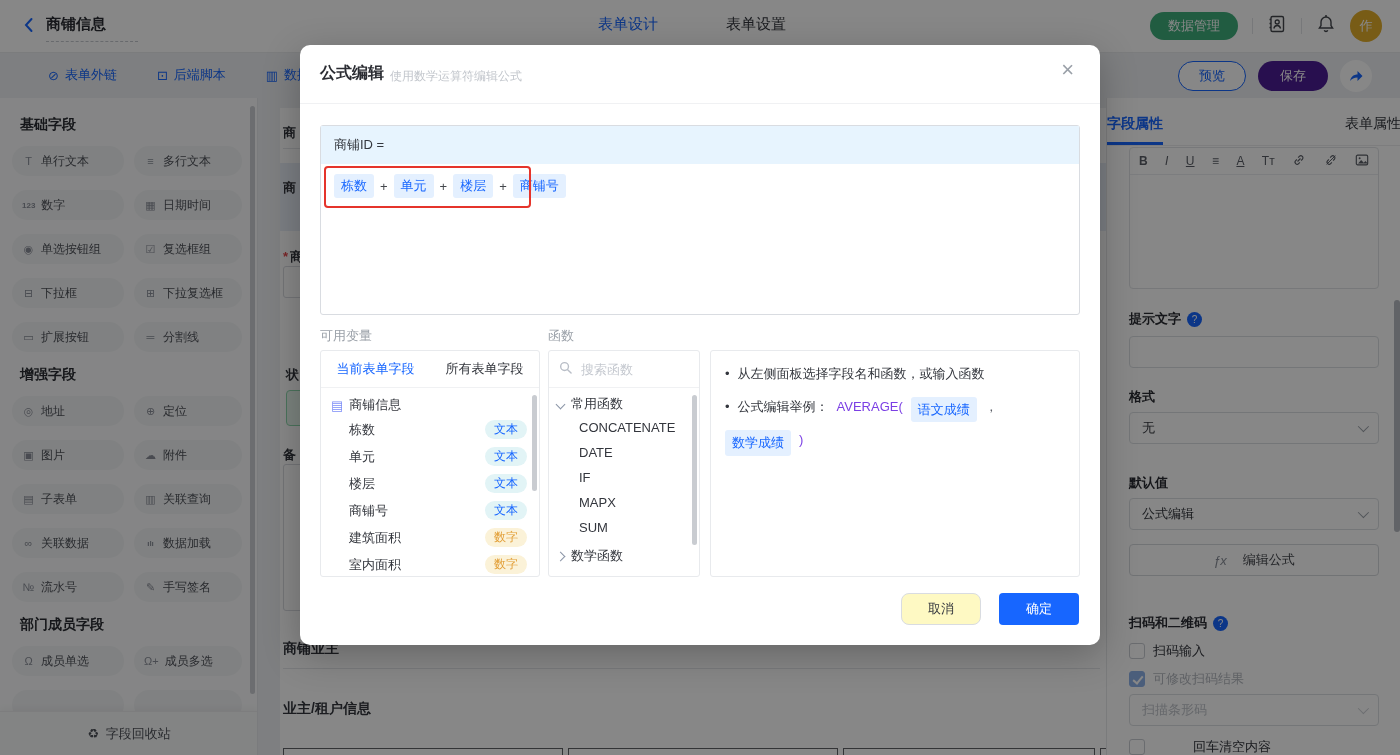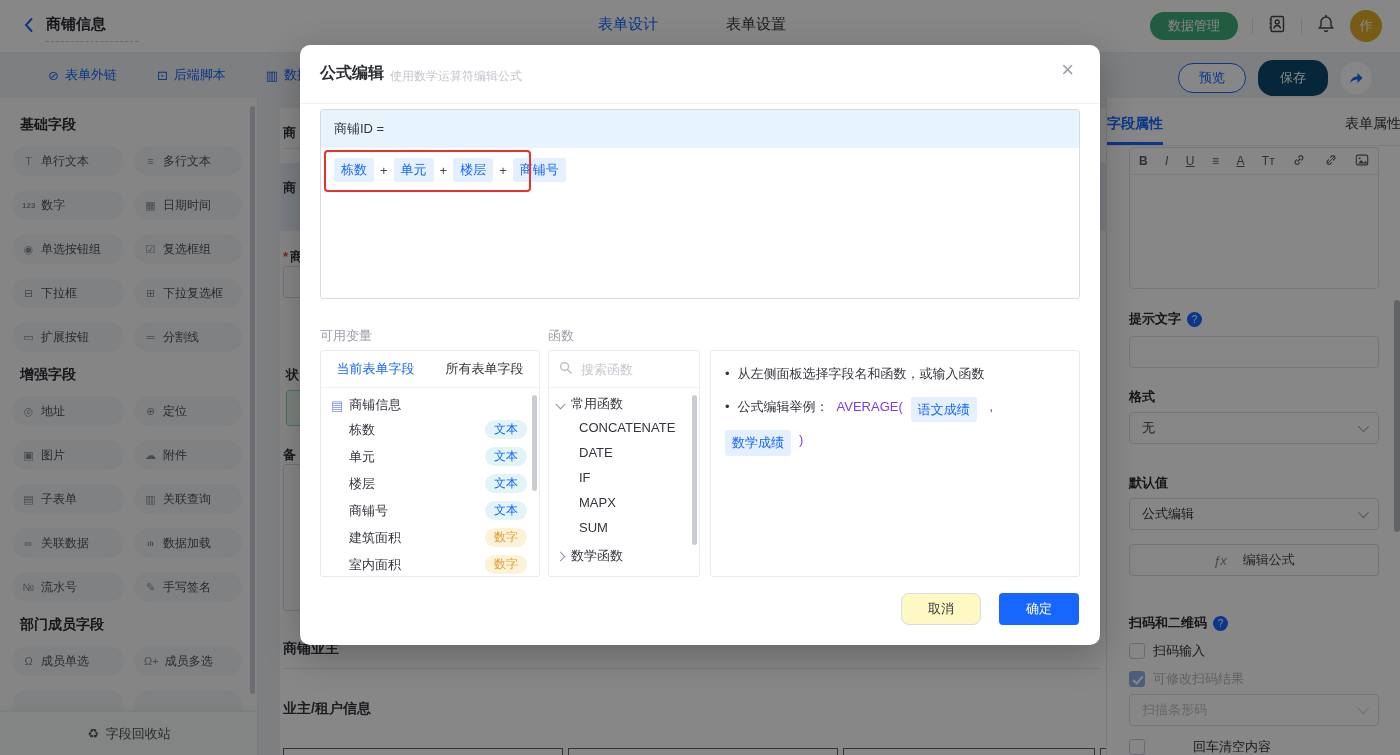--- a/index.html
+++ b/index.html
@@ -19,21 +19,21 @@
   .vdiv{width:1px;height:16px;background:#e0e2e6;}
   .avatar{width:32px;height:32px;border-radius:50%;background:#E3AE2B;color:#fff;font-size:13px;display:flex;align-items:center;justify-content:center;}
 
   
   .headerstrip{position:absolute;left:0;top:52px;width:1400px;height:46px;}
   .hlinks{position:absolute;left:48px;top:0;height:46px;display:flex;align-items:center;gap:40px;}
   .hlink{display:flex;align-items:center;gap:6px;color:#1766FF;font-size:13px;cursor:pointer;}
   .hlink .hicon{font-size:13px;}
   .hactions{position:absolute;right:28px;top:8px;display:flex;align-items:center;gap:12px;}
   .btn-preview{width:68px;height:30px;border-radius:15px;background:#fff;border:1px solid #1766FF;color:#1766FF;font-size:13px;cursor:pointer;}
-  .btn-save{width:70px;height:36px;border-radius:15px;background:#0c4a6e;border:none;color:#fff;font-size:13px;cursor:pointer;}
+  .btn-save{width:70px;height:30px;border-radius:15px;background:#4c1d95;border:none;color:#fff;font-size:13px;cursor:pointer;}
   .btn-share{width:32px;height:32px;border-radius:50%;background:#fff;border:none;display:flex;align-items:center;justify-content:center;cursor:pointer;}
 
   
   .sidebar{position:absolute;left:0;top:98px;width:258px;height:657px;background:#fbfcfd;border-right:1px solid #e7e9ec;overflow:hidden;padding:8px 0 0 0;box-sizing:border-box;}
   .sec-title{margin:10px 0 12px 20px;font-size:14px;font-weight:bold;color:#2b2d33;}
   .pill-grid{display:grid;grid-template-columns:112px 108px;gap:14px 10px;margin:0 0 14px 12px;}
   .fpill{display:flex;align-items:center;gap:6px;height:30px;padding:0 10px;border-radius:15px;background:#f2f3f5;font-size:12px;color:#4e5259;cursor:grab;box-sizing:border-box;}
   .fpill .icn{font-size:11px;color:#8a8f99;min-width:13px;text-align:center;}
   .fpill .icn.sm{font-size:8px;font-weight:bold;letter-spacing:0;}
   .sb-thumb{position:absolute;right:2px;top:8px;width:5px;height:588px;border-radius:3px;background:#ccced3;}
@@ -76,21 +76,21 @@
   .cb.checked::after{content:"";position:absolute;left:4.5px;top:1.5px;width:4px;height:8px;border-right:2px solid #fff;border-bottom:2px solid #fff;transform:rotate(40deg);}
   .p-thumb{position:absolute;right:1px;top:202px;width:6px;height:232px;border-radius:3px;background:#b7bbc2;}
 
   
   .overlay{position:absolute;left:0;top:0;width:1400px;height:755px;background:rgba(0,0,0,0.47);z-index:40;}
   .modal{position:absolute;left:300px;top:45px;width:800px;height:600px;background:#fff;border-radius:10px;z-index:50;box-shadow:0 10px 36px rgba(0,0,0,.25);}
   .m-title{position:absolute;left:20px;top:18px;font-size:16px;font-weight:bold;color:#2b2d33;}
   .m-sub{position:absolute;left:90px;top:23px;font-size:12px;color:#c2c6cc;}
   .m-close{position:absolute;right:26px;top:14px;font-size:22px;color:#9aa0a8;cursor:pointer;line-height:1;}
   .m-hdiv{position:absolute;left:0;top:58px;width:800px;border-bottom:1px solid #f0f1f3;}
-  .fml-box{position:absolute;left:20px;top:64px;width:760px;height:190px;border:1px solid #d9dce1;border-radius:3px;box-sizing:border-box;}
+  .fml-box{position:absolute;left:20px;top:80px;width:760px;height:190px;border:1px solid #d9dce1;border-radius:3px;box-sizing:border-box;}
   .fml-band{height:38px;background:#E7F4FE;display:flex;align-items:center;padding:0 13px;font-size:13px;color:#33363d;}
   .fml-tokens{position:absolute;left:13px;top:48px;display:flex;align-items:center;gap:6px;}
   .chip{background:#E4F0FF;color:#1766FF;font-size:13px;padding:3px 7px;border-radius:3px;cursor:pointer;}
   .op{font-size:13px;color:#44474d;}
   .red-annot{position:absolute;left:3px;top:40px;width:203px;height:38px;border:2.5px solid #E5342B;border-radius:4px;pointer-events:none;}
   .m-sec-label{position:absolute;font-size:13px;color:#9aa0a8;}
   .panel{position:absolute;top:305px;height:227px;border:1px solid #e8eaed;border-radius:3px;box-sizing:border-box;background:#fff;overflow:hidden;}
   .var-tabs{height:36px;border-bottom:1px solid #f0f1f3;display:flex;font-size:13px;}
   .var-tab{flex:1;display:flex;align-items:center;justify-content:center;color:#33363d;cursor:pointer;}
   .var-tab.active{color:#1766FF;}

